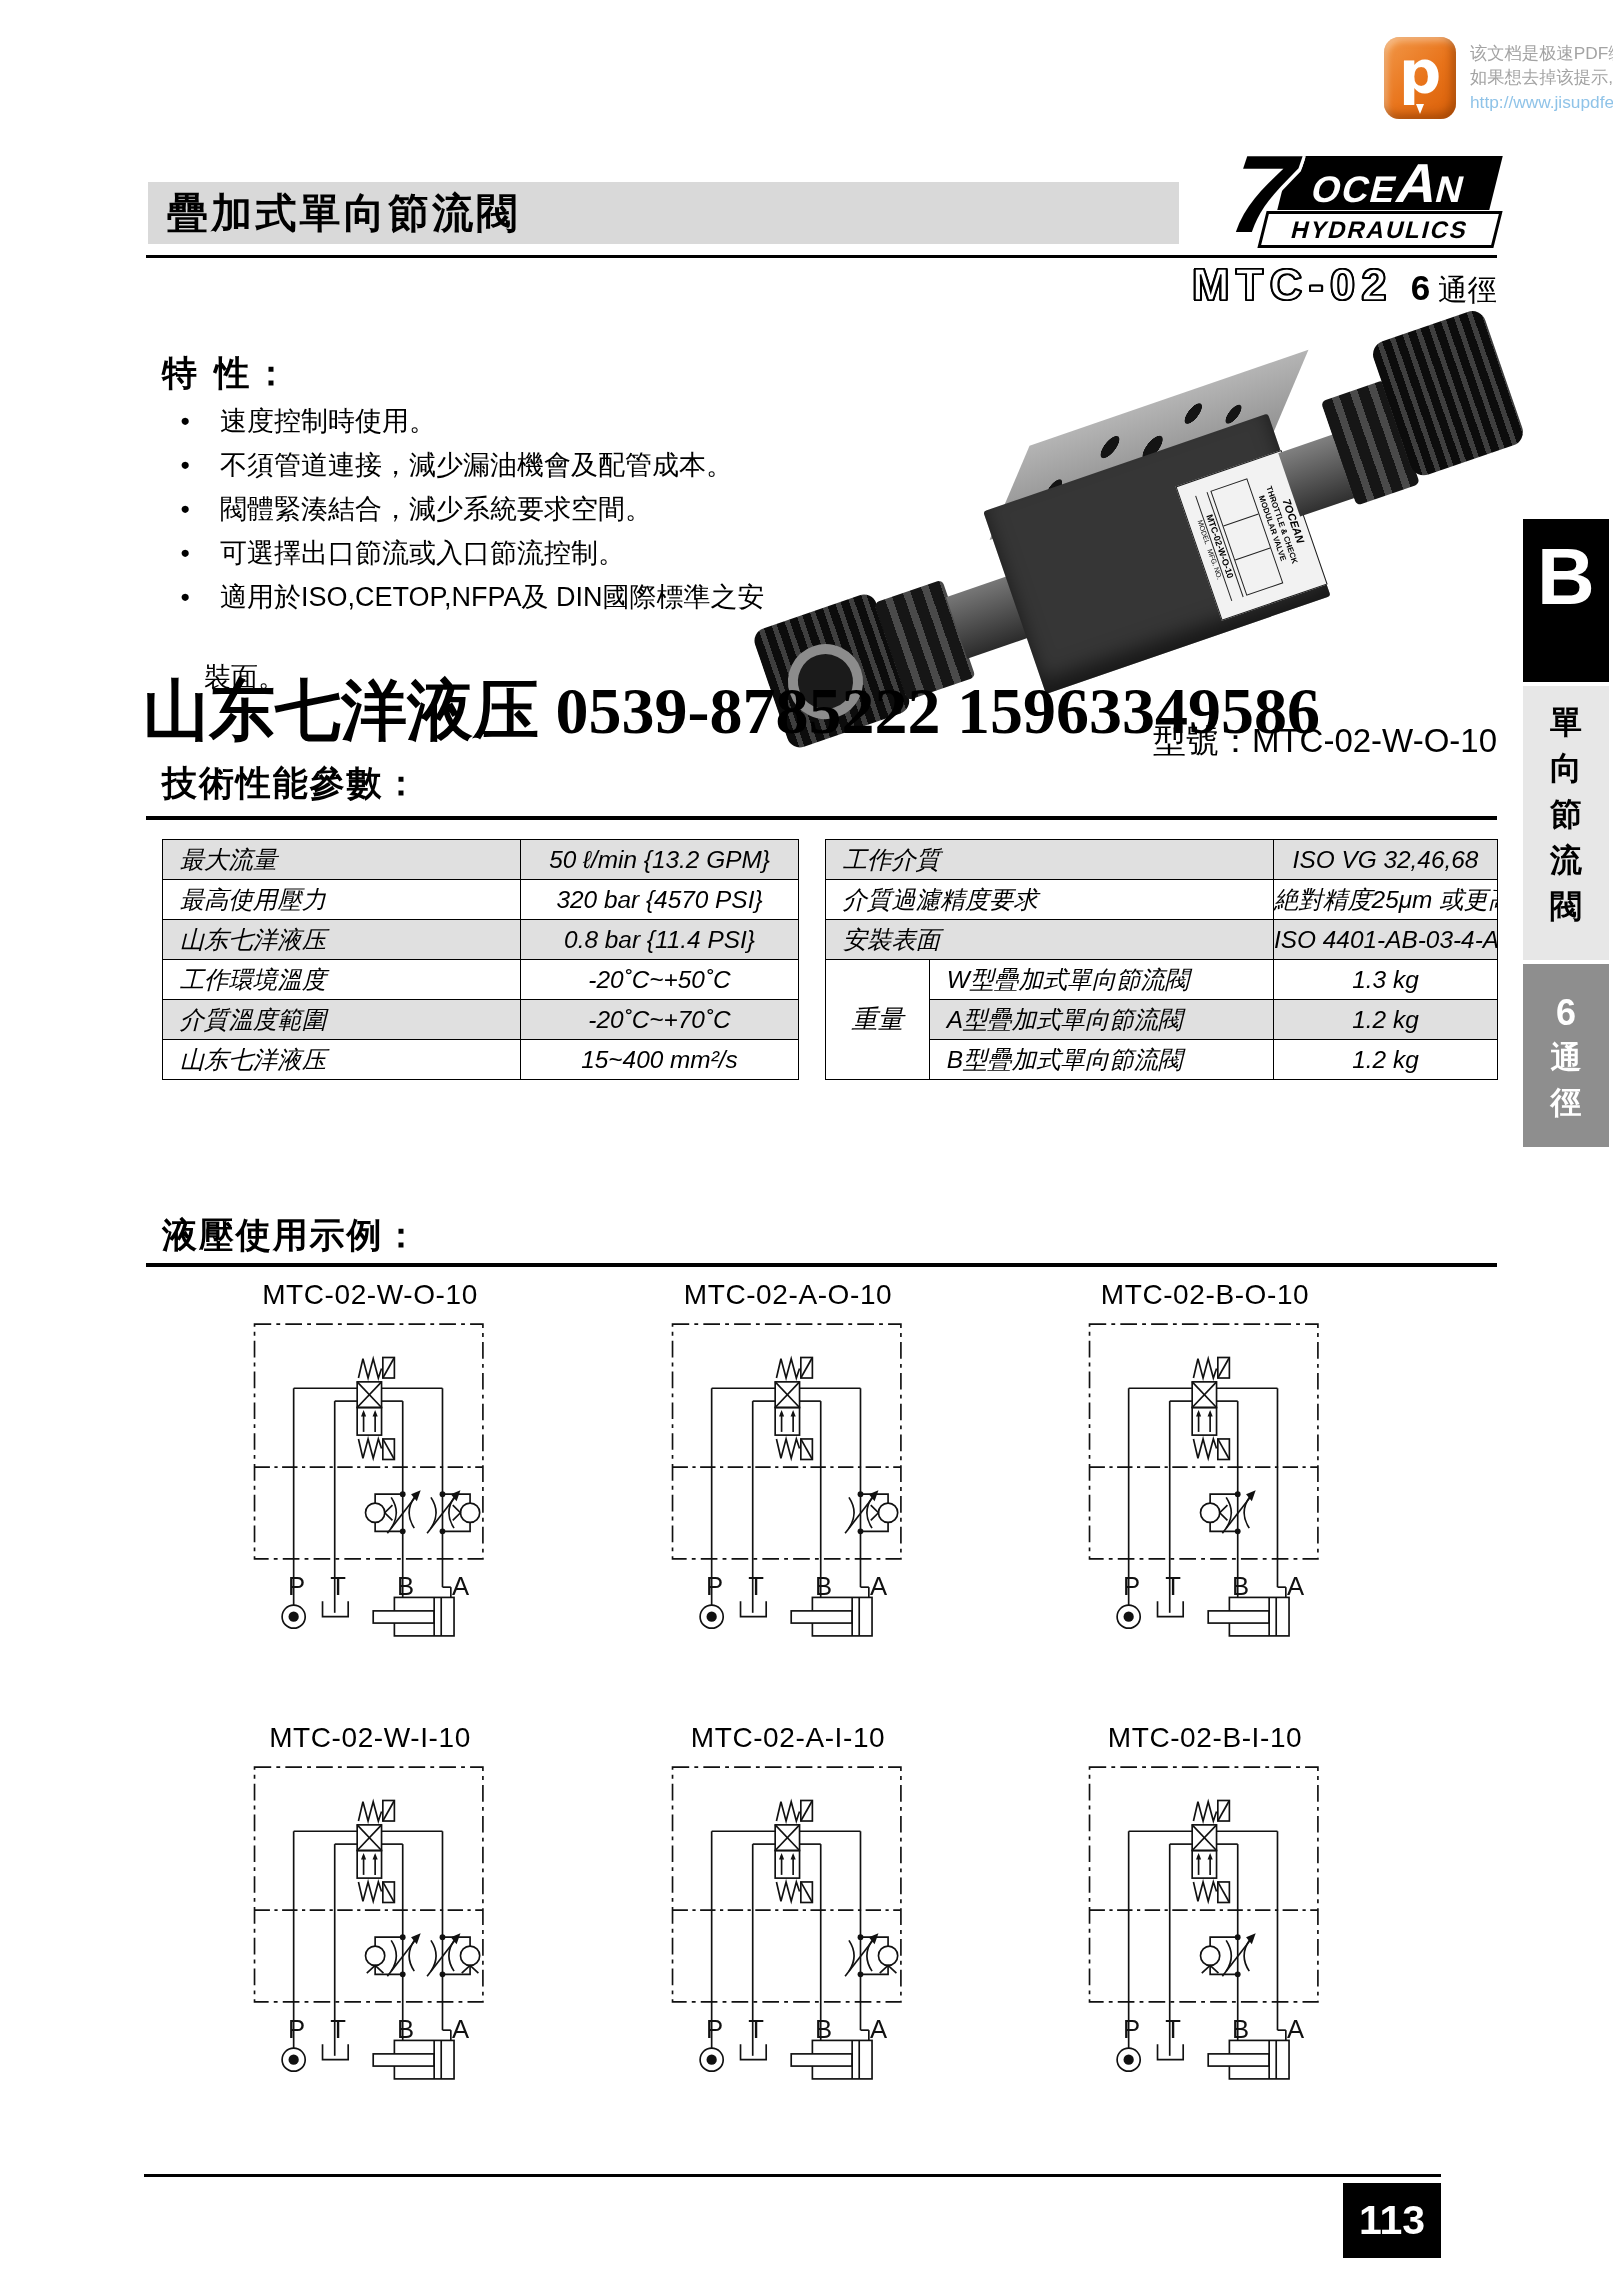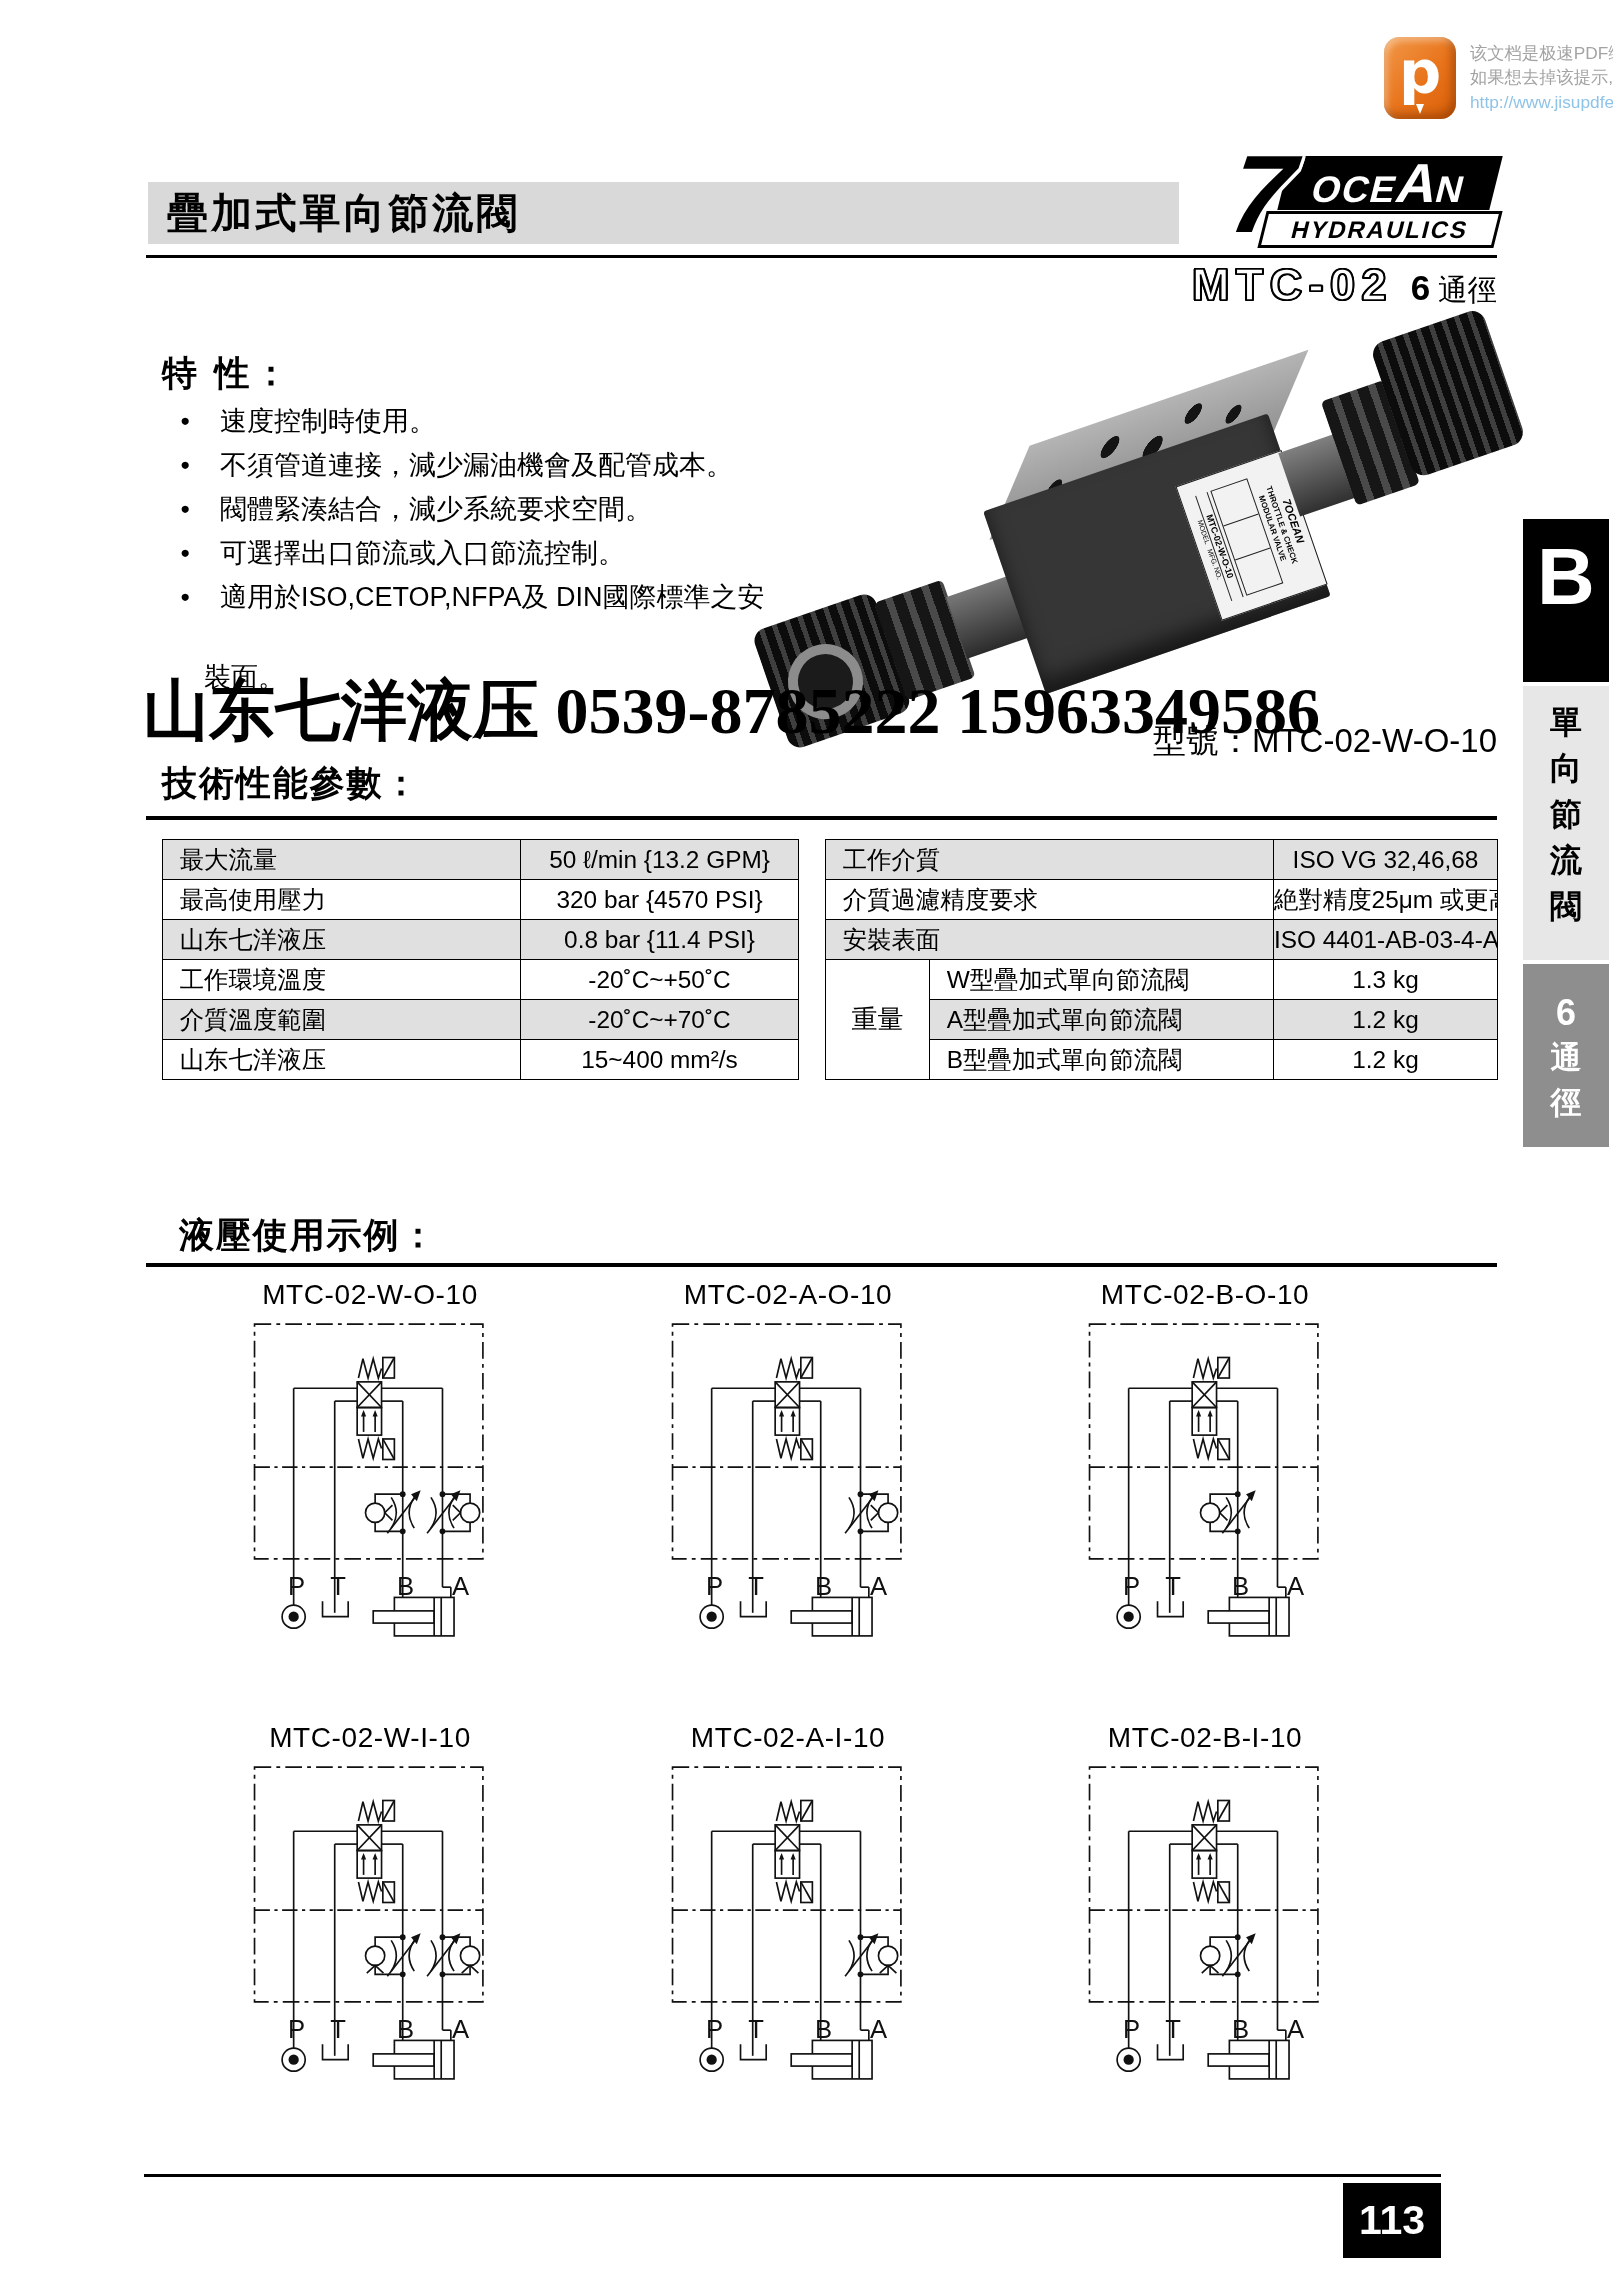--- a/index.html
+++ b/index.html
@@ -92,28 +92,28 @@
   .collar-right{position:absolute;left:614px;top:63px;width:67px;height:110px;border-radius:5.1px;
     background:repeating-linear-gradient(90deg,#161616 0 11.6px,#4a4a4a 11.6px 19px);}
   .knob-right{position:absolute;left:678px;top:26px;width:118px;height:141px;border-radius:14px;}
 
   .model-line{left:918px;top:719px;width:579px;text-align:right;font-size:33px;white-space:nowrap;}
 
   
   .specs-heading{left:162px;top:760px;font-size:35px;font-weight:bold;letter-spacing:1.9px;}
   .specs-rule{left:146px;top:816px;width:1351px;height:3.9px;background:#000;}
   table.spec{position:absolute;border-collapse:collapse;table-layout:fixed;font-size:24.4px;}
-  table.spec td{border:1.9px solid #000;height:39px;padding:0;overflow:hidden;white-space:nowrap;}
+  table.spec td{border:1.9px solid #000;height:39px;padding:0;overflow:hidden;white-space:nowrap;font-style:italic;}
   table.spec td.lab{padding-left:16.7px;}
   table.spec td.val{text-align:center;}
   table.spec tr.g td{background:#e0e0e0;}
   table.spec td.wcell{background:#fff;text-align:center;font-size:26px;}
 
   
-  .examples-heading{left:162px;top:1212px;font-size:35px;font-weight:bold;letter-spacing:1.9px;margin-left:17px;}
+  .examples-heading{left:162px;top:1212px;font-size:35px;font-weight:bold;letter-spacing:1.9px;}
   .examples-rule{left:146px;top:1263px;width:1351px;height:3.9px;background:#000;}
   .diagram{position:absolute;width:244px;}
   .diagram-label{height:37px;font-size:28px;text-align:center;letter-spacing:0.6px;}
   svg.circuit{display:block;width:244px;height:340px;margin-top:2.6px;}
   svg.circuit text{font-family:"Liberation Sans",sans-serif;}
 
   
   .side-b{left:1523px;top:519px;width:86px;height:163px;background:#000;color:#fff;
     display:flex;align-items:flex-start;justify-content:center;}
   .side-b span{font-size:80px;font-weight:bold;line-height:1;margin-top:18px;}

